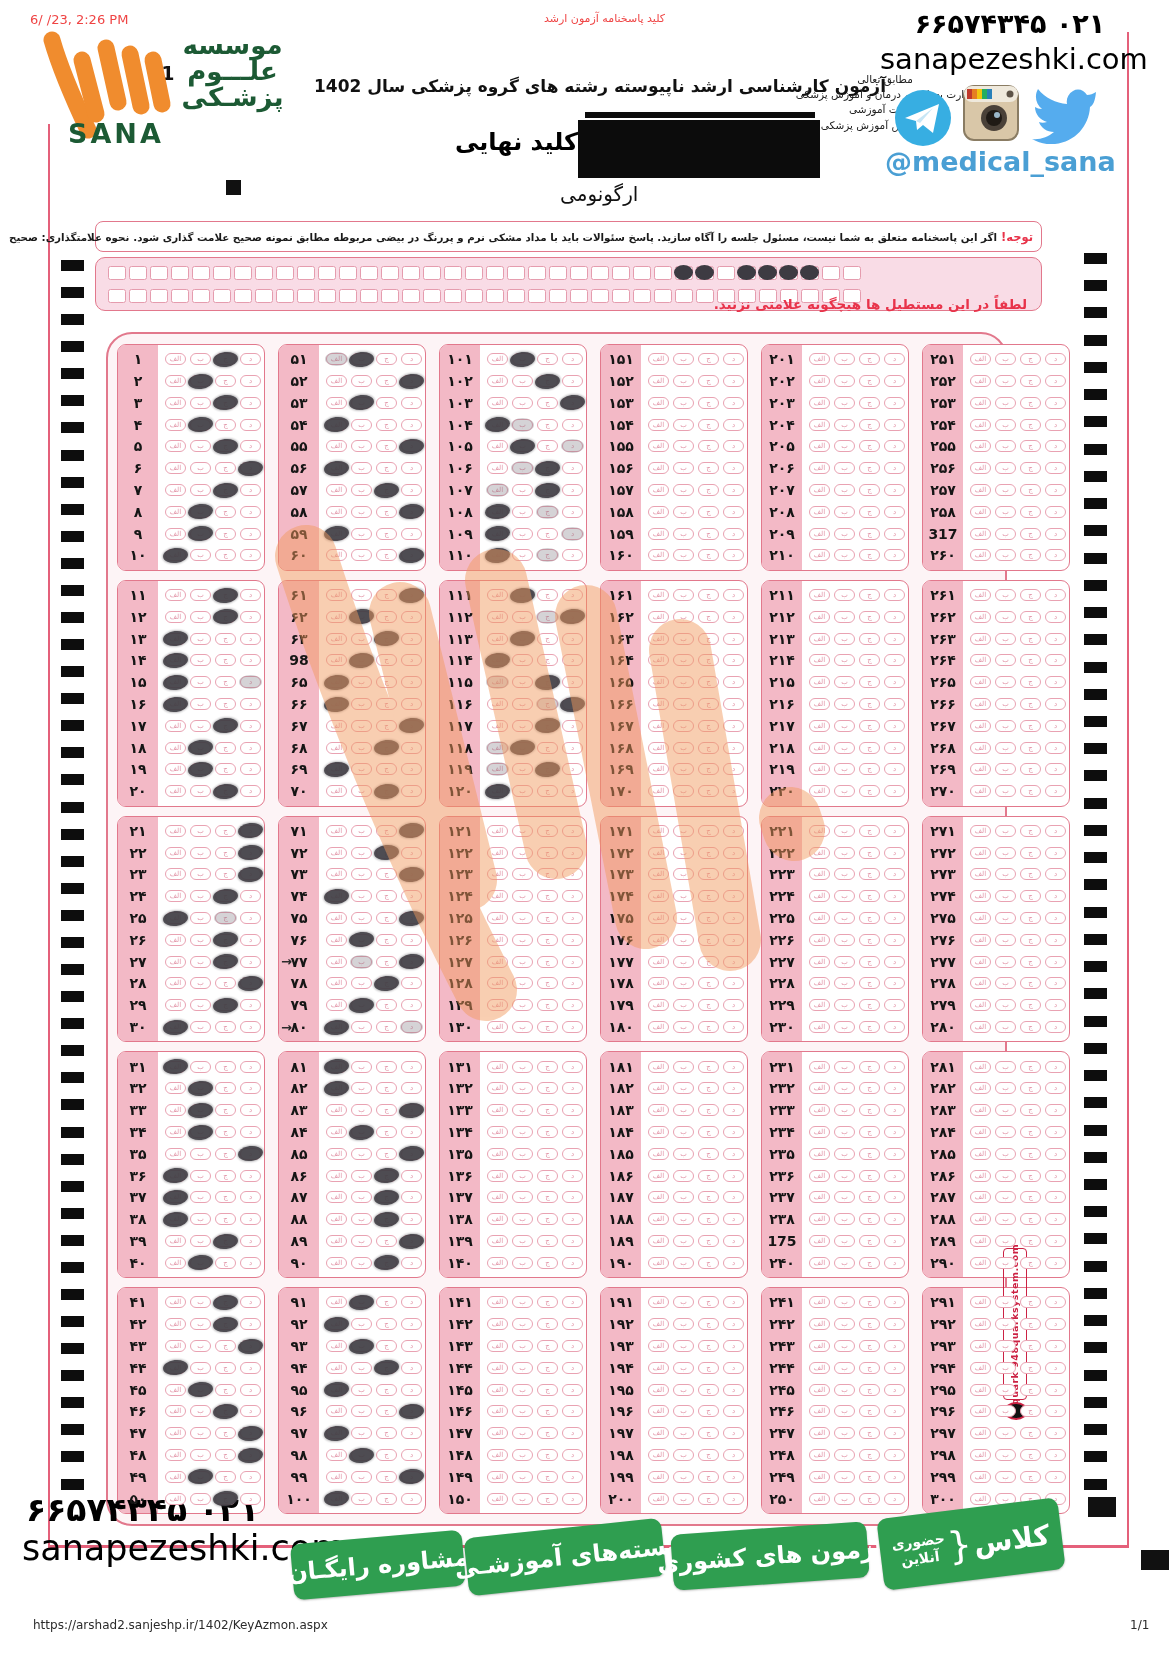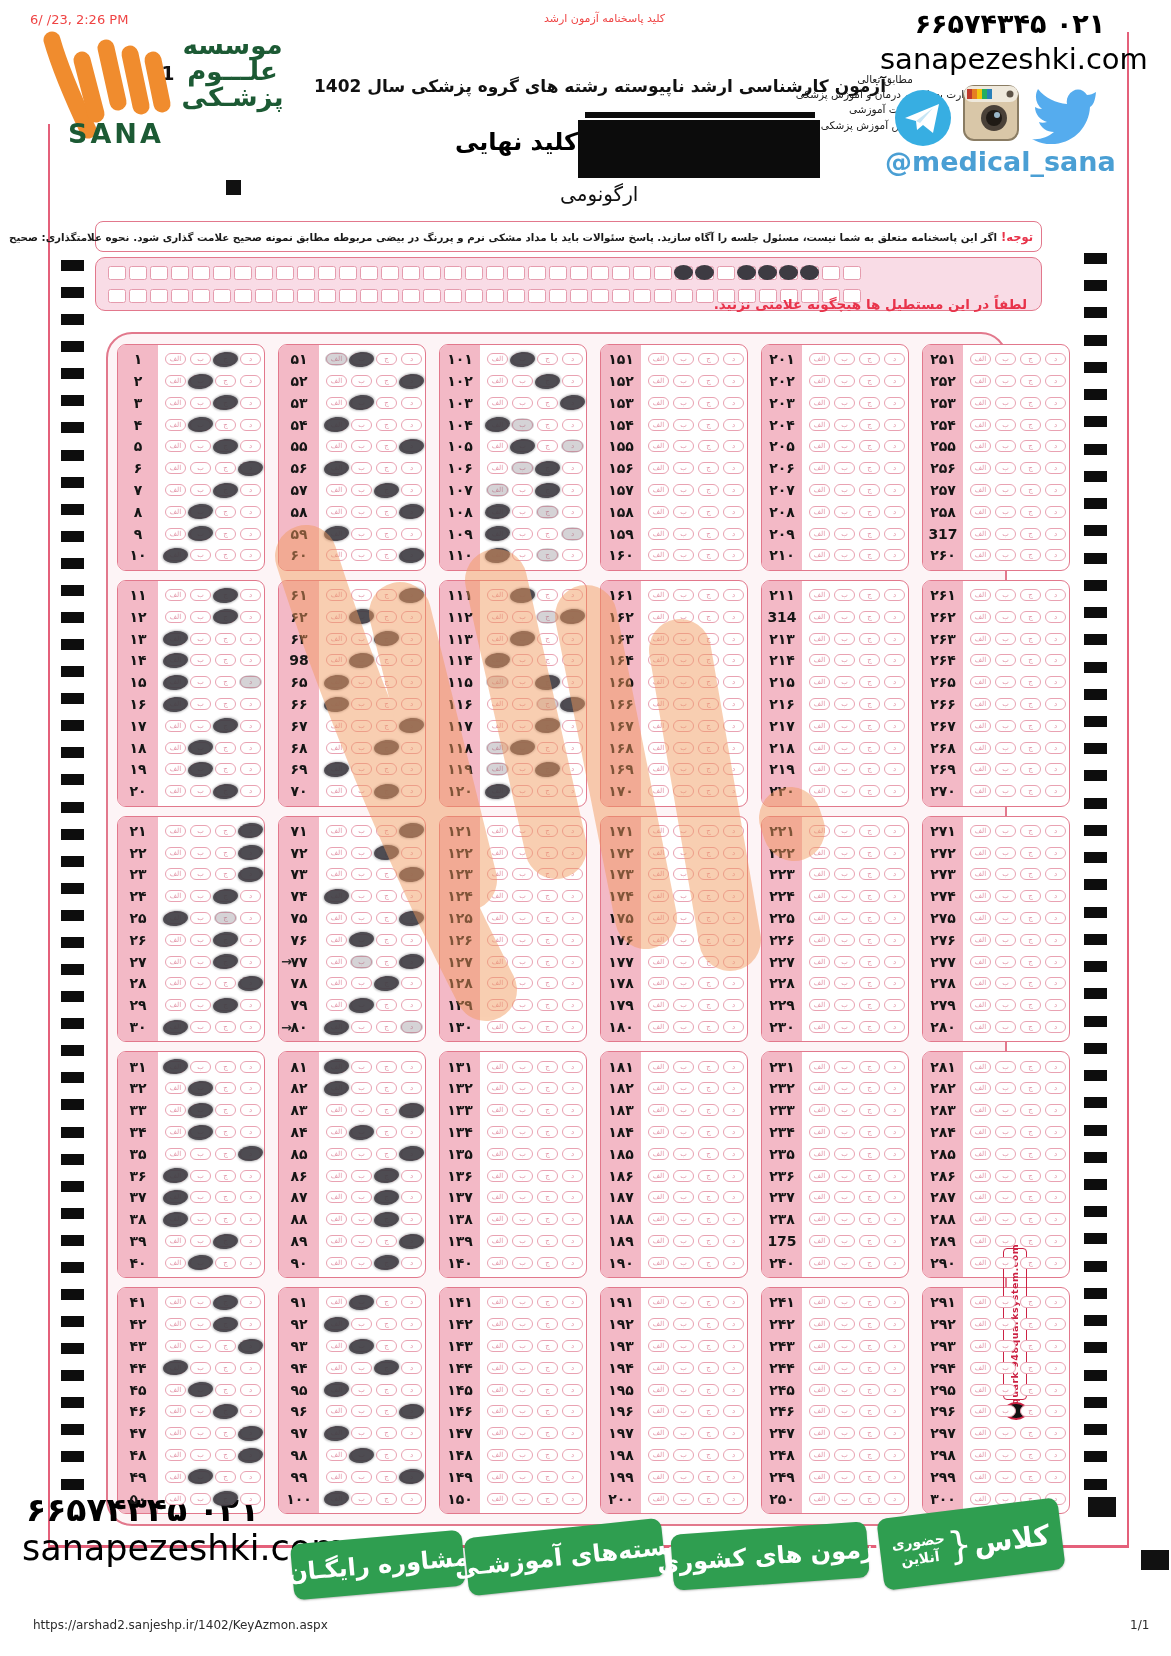--- a/index.html
+++ b/index.html
@@ -2315,21 +2315,21 @@
         <div class="qrow">
           <span class="qnum">۲۱۱</span>
           <span class="bubbles">
             <span class="bub">الف</span>
             <span class="bub">ب</span>
             <span class="bub">ج</span>
             <span class="bub">د</span>
           </span>
         </div>
         <div class="qrow">
-          <span class="qnum">314</span>
+          <span class="qnum">۲۱۲</span>
           <span class="bubbles">
             <span class="bub">الف</span>
             <span class="bub">ب</span>
             <span class="bub">ج</span>
             <span class="bub">د</span>
           </span>
         </div>
         <div class="qrow">
           <span class="qnum">۲۱۳</span>
           <span class="bubbles">

